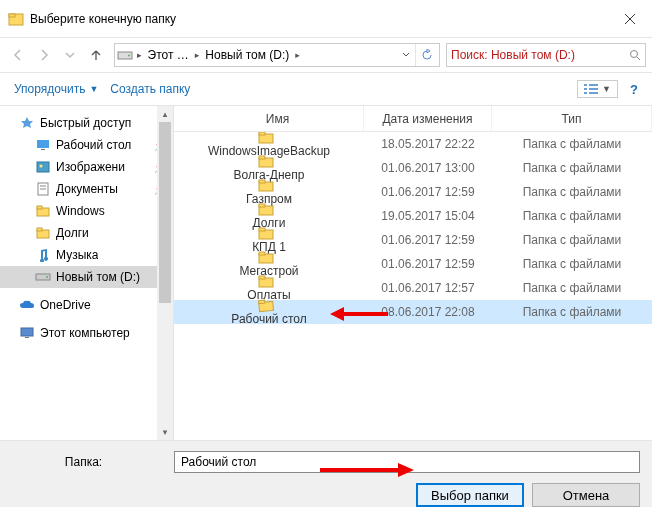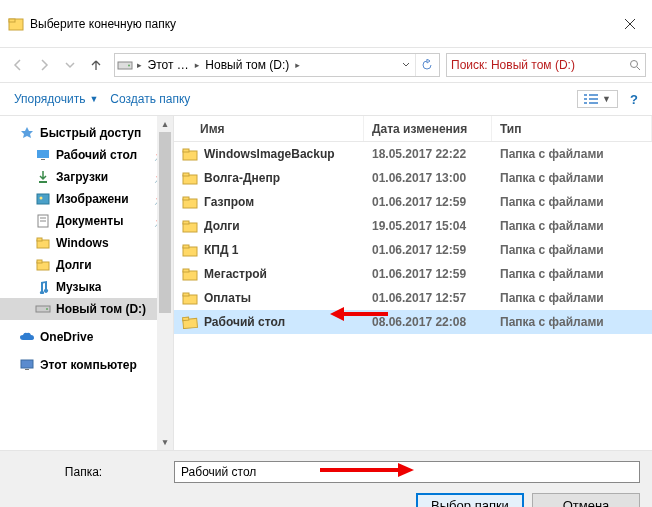--- a/index.html
+++ b/index.html
@@ -1,18 +1,18 @@
 <!DOCTYPE html>
 <html><head>
 <meta charset="utf-8">
 <style>
 * { box-sizing: border-box; margin: 0; padding: 0; font-family: "Segoe UI", Tahoma, sans-serif; }
 body { width: 652px; height: 507px; background: #fff; font-size: 12px; color: #000; overflow: hidden; }
 
-.titlebar { height: 48px; display: flex; align-items: center; padding: 0 0 0 8px; background: #fff; border-bottom: 1px solid #e5e5e5; }
+.titlebar { height: 38px; display: flex; align-items: center; padding: 0 0 0 8px; background: #fff; border-bottom: 1px solid #e5e5e5; }
 .titlebar .icon { width: 16px; height: 16px; margin-right: 6px; }
 .titlebar .title { flex: 1; font-size: 12px; }
 .titlebar .close { width: 45px; height: 30px; display: flex; align-items: center; justify-content: center; cursor: pointer; }
 
 .navbar { height: 34px; display: flex; align-items: center; padding: 4px 6px; gap: 2px; }
 .nav-btn { width: 24px; height: 24px; display: flex; align-items: center; justify-content: center; color: #888; }
 .nav-btn.enabled { color: #333; }
 .addr-wrap { flex: 1; height: 24px; border: 1px solid #ccc; display: flex; align-items: center; padding: 0 2px; margin: 0 4px; background: #fff; }
 .addr-wrap .seg { padding: 0 4px; display: flex; align-items: center; height: 100%; cursor: pointer; }
 .addr-wrap .sep { color: #555; font-size: 9px; padding: 0 2px; }
@@ -23,40 +23,40 @@
 .search-wrap { width: 200px; height: 24px; border: 1px solid #ccc; display: flex; align-items: center; padding: 0 4px; color: #b91c1c; }
 .search-wrap .ph { flex: 1; overflow: hidden; white-space: nowrap; text-overflow: ellipsis; }
 
 .toolbar { height: 34px; border-top: 1px solid #e5e5e5; border-bottom: 1px solid #e5e5e5; display: flex; align-items: center; padding: 0 8px; background: #fff; }
 .toolbar .tb-btn { color: #1a6fb5; padding: 4px 6px; display: flex; align-items: center; cursor: pointer; }
 .toolbar .tb-btn .caret { margin-left: 4px; font-size: 9px; }
 .toolbar .tb-spacer { flex: 1; }
 .toolbar .view-btn { border: 1px solid #ccc; padding: 2px 6px; display: flex; align-items: center; gap: 4px; margin-right: 6px; }
 .toolbar .help-btn { color: #1a6fb5; width: 20px; text-align: center; font-weight: bold; font-size: 13px; }
 
-.body { display: flex; height: 334px; font-weight: bold; }
+.body { display: flex; height: 334px; }
 .sidebar { width: 174px; border-right: 1px solid #e5e5e5; overflow-y: auto; overflow-x: hidden; padding: 6px 0; position: relative; }
 .sb-group { margin-bottom: 6px; }
 .sb-item { display: flex; align-items: center; height: 22px; padding-left: 18px; cursor: pointer; white-space: nowrap; }
 .sb-item.sub { padding-left: 34px; }
 .sb-item.selected { background: #d8d8d8; }
 .sb-item .sb-icon { width: 18px; height: 16px; display: flex; align-items: center; justify-content: center; margin-right: 4px; flex-shrink: 0; }
 .sb-item .pin { color: #888; margin-left: auto; margin-right: 6px; font-size: 10px; }
 .sb-item .sb-label { overflow: hidden; text-overflow: ellipsis; }
 
 .filelist { flex: 1; display: flex; flex-direction: column; overflow: hidden; background: #fff; }
 .fl-header { display: flex; height: 26px; align-items: center; border-bottom: 1px solid #e8e8e8; color: #444; font-size: 12px; }
-.fl-header .col { padding: 0 8px; border-right: 1px solid #f0f0f0; display: flex; align-items: center; height: 100%; }
+.fl-header .col { padding: 0 8px; border-right: 1px solid #f0f0f0; display: flex; align-items: center; height: 100%; justify-content: center; }
 .col-name { width: 190px; }
 .col-date { width: 128px; }
 .col-type { flex: 1; }
 .fl-body { flex: 1; overflow-y: auto; }
 .fl-row { display: flex; height: 24px; align-items: center; }
 .fl-row.selected { background: #cde8ff; }
-.fl-row .cell { padding: 0 8px; overflow: hidden; white-space: nowrap; text-overflow: ellipsis; display: flex; align-items: center; color: #333; }
+.fl-row .cell { padding: 0 8px; overflow: hidden; white-space: nowrap; text-overflow: ellipsis; display: flex; align-items: center; color: #333; flex-direction: column; }
 .fl-row .cell.date, .fl-row .cell.type { color: #666; }
 .fl-row .folder-icon { width: 16px; height: 14px; margin-right: 6px; flex-shrink: 0; }
 .fl-row .folder-icon.open { transform: rotate(-5deg); }
 
 .scrollbar-side { position: absolute; right: 0; top: 0; bottom: 0; width: 16px; background: #f0f0f0; display: flex; flex-direction: column; }
 .scrollbar-side .arr { height: 16px; display: flex; align-items: center; justify-content: center; color: #666; font-size: 9px; }
 .scrollbar-side .track { flex: 1; position: relative; }
 .scrollbar-side .thumb { position: absolute; left: 2px; right: 2px; top: 0; height: 60%; background: #c8c8c8; }
 
 .footer { border-top: 1px solid #e5e5e5; background: #f0f0f0; padding: 10px 12px 12px; }
@@ -186,30 +186,20 @@
               <svg width="14" height="12">
                 <rect x="1" y="1" width="12" height="8" fill="#4aa0e8"></rect>
                 <rect x="5" y="10" width="4" height="1" fill="#777"></rect>
               </svg>
             </span>
             <span class="sb-label">Рабочий стол</span>
             <span class="pin">📌</span>
           </div>
           <div class="sb-item sub">
             <span class="sb-icon">
-              <svg width="12" height="14">
-                <path d="M6 1 L6 8 M3 6 L6 9 L9 6" stroke="#3a8a4a" stroke-width="1.5" fill="none"></path>
-                <rect x="2" y="11" width="8" height="2" fill="#3a8a4a"></rect>
-              </svg>
-            </span>
-            <span class="sb-label">Загрузки</span>
-            <span class="pin">📌</span>
-          </div>
-          <div class="sb-item sub">
-            <span class="sb-icon">
               <svg width="14" height="12">
                 <rect x="1" y="1" width="12" height="10" fill="#4aa0c8" stroke="#2a7a9a"></rect>
                 <circle cx="5" cy="5" r="1.5" fill="#ffe680"></circle>
               </svg>
             </span>
             <span class="sb-label">Изображени</span>
             <span class="pin">📌</span>
           </div>
           <div class="sb-item sub">
             <span class="sb-icon">

